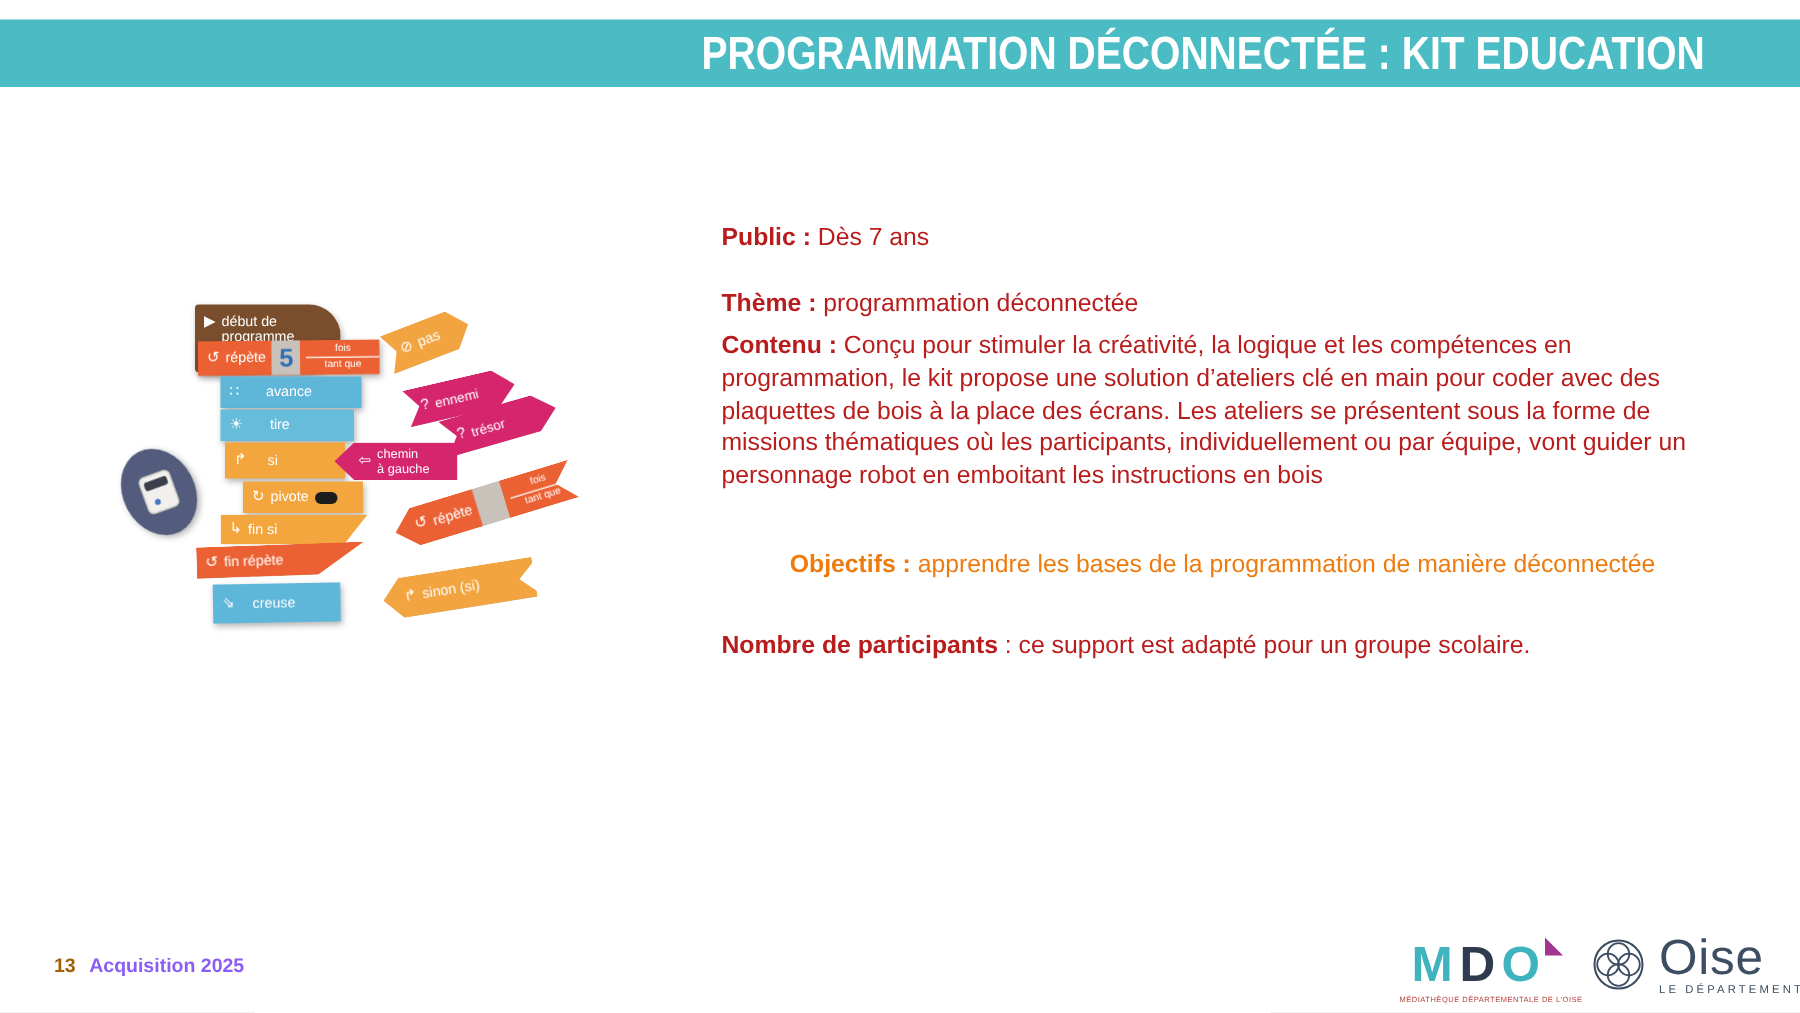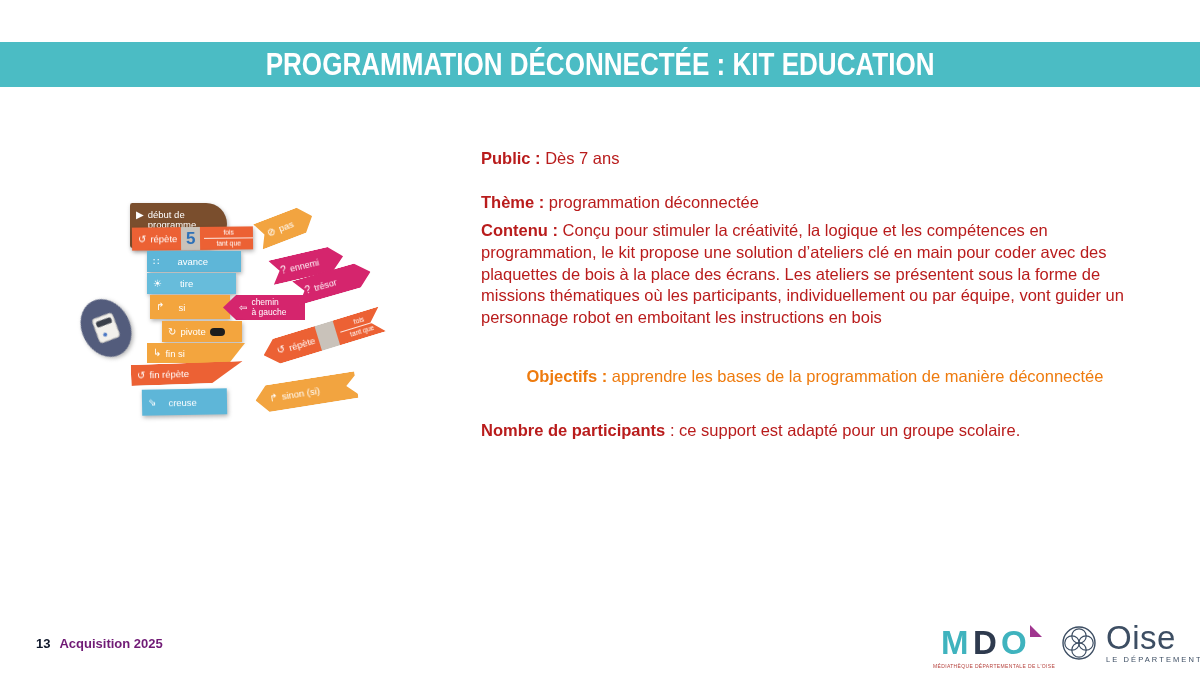--- a/index.html
+++ b/index.html
@@ -2,22 +2,22 @@
 <html><head>
 <meta charset="utf-8">
 <style>
   html,body{margin:0;padding:0;background:#e8e8e8;}
   .page{
     position:relative;width:1200px;height:675px;background:#ffffff;
     font-family:"Liberation Sans",sans-serif;overflow:hidden;margin:0 auto;
   }
   
   .banner{
-    position:absolute;left:0;top:42px;width:1200px;height:45px;
-    background:#4BBCC4;display:flex;align-items:center;justify-content:center;
+    position:absolute;left:0;top:13px;width:1200px;height:45px;
+    background:#4BBCC4;display:flex;align-items:center;justify-content:flex-end;
   }
   .banner-title{
     color:#ffffff;font-weight:bold;font-size:31px;white-space:nowrap;
     transform:scaleX(0.84);letter-spacing:0;
   }
   
   .row{position:absolute;width:668px;margin:0;font-size:16.5px;line-height:21.8px;color:#b91c1c;}
   .lbl{font-weight:bold;}
   .row.objectifs, .row.objectifs .lbl{color:#EE7B0E;text-align:center;}
   
@@ -38,22 +38,22 @@
     position:absolute;left:2px;top:116px;width:48px;height:60px;border-radius:50%;
     background:#535C7C;transform:rotate(-28deg);
     display:flex;align-items:center;justify-content:center;
     filter:drop-shadow(1px 2px 2px rgba(0,0,0,0.3));
   }
   .egg .bot{width:20px;height:24px;background:#f2f0ec;border-radius:4px;border:1px solid #cfcdc8;position:relative;transform:rotate(8deg);}
   .egg .bot:before{content:"";position:absolute;left:2px;top:3px;right:2px;height:6px;background:#3a3f4a;border-radius:2px;}
   .egg .bot:after{content:"";position:absolute;left:5px;bottom:4px;width:4px;height:4px;background:#4a77c4;border-radius:50%;}
   
   .footer-left{position:absolute;left:36px;top:636px;font-size:13px;font-weight:bold;}
-  .pageno{color:#0f172a;margin-right:9px;}
-  .footer-label{color:#701a75;}
+  .pageno{color:#a16207;margin-right:9px;}
+  .footer-label{color:#8b5cf6;}
   .mdo{position:absolute;left:933px;top:624px;width:116px;text-align:center;}
   .mdo-caption{color:#B5413C;font-size:5px;letter-spacing:0.35px;white-space:nowrap;margin-top:1px;}
   .oise{position:absolute;left:1056px;top:620px;display:flex;align-items:center;}
   .oise-text-col{margin-left:4px;}
   .oise-name{color:#3D4E63;font-size:33px;line-height:30px;letter-spacing:0.5px;}
   .oise-caption{color:#3D4E63;font-size:7.5px;letter-spacing:2.1px;margin-top:2px;white-space:nowrap;}
 </style>
 </head>
 <body>
 

